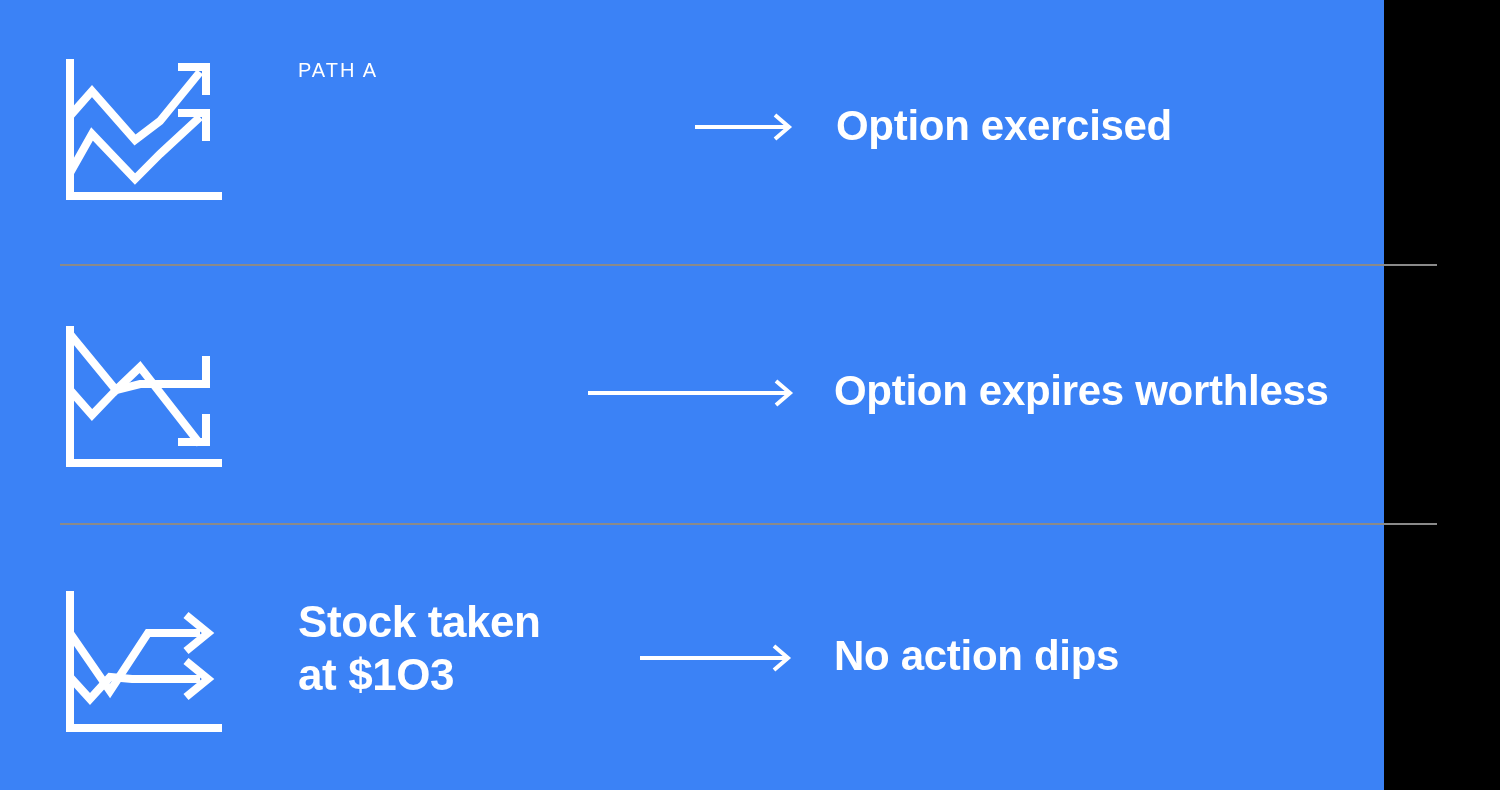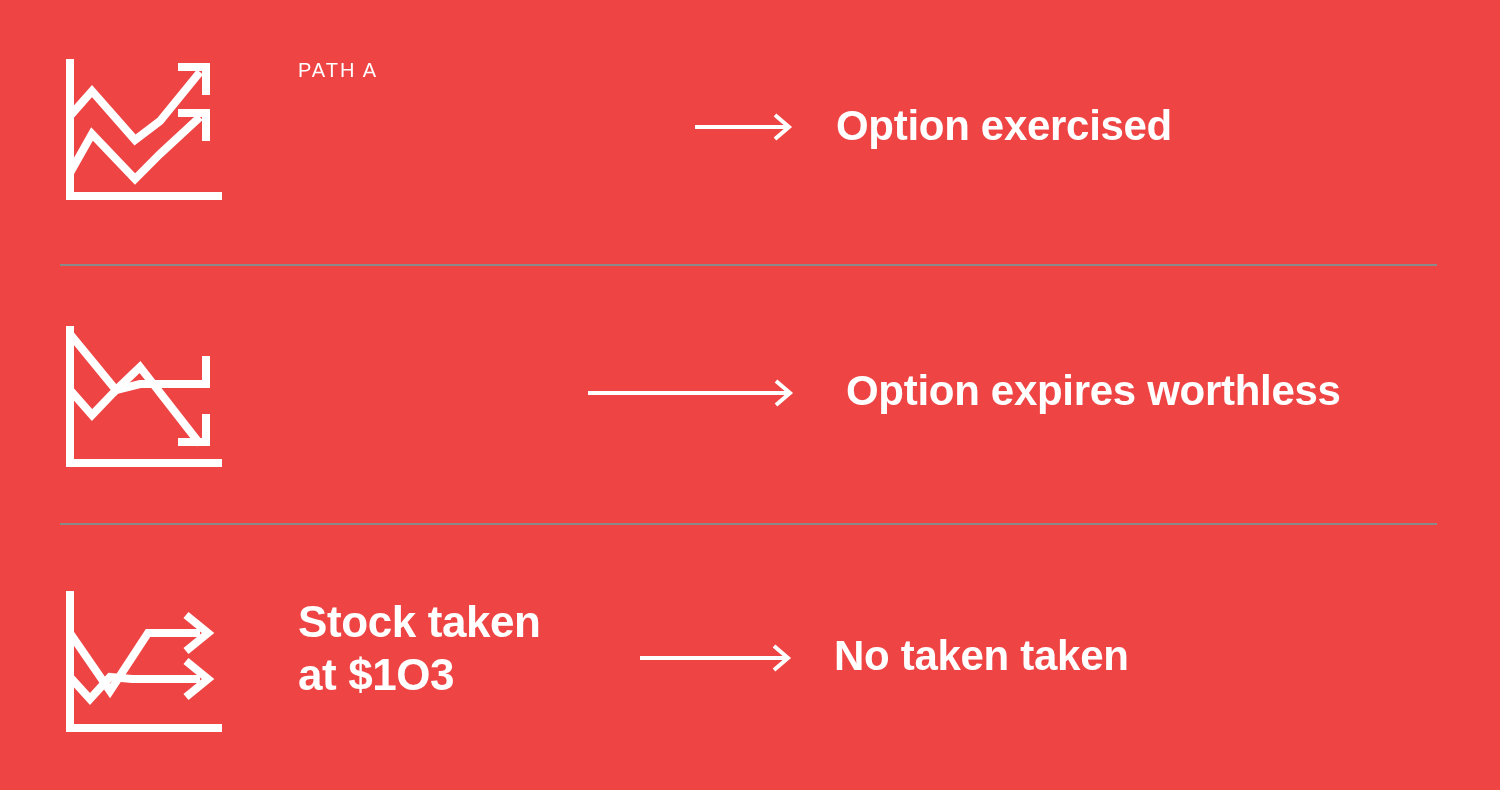--- a/index.html
+++ b/index.html
@@ -10,23 +10,23 @@
   body {
     width: 1500px;
     height: 790px;
     overflow: hidden;
     font-family: "Liberation Sans", sans-serif;
     -webkit-font-smoothing: antialiased;
   }
 
   #root {
     position: relative;
-    width: 1500px;
+    width: 1384px;
     height: 790px;
-    background: #ef4444;
+    background: #3b82f6;
   }
 
   .icon-cell {
     position: absolute;
     width: 170px;
     height: 155px;
   }
   .icon-cell svg { display: block; }
 
   .text-cell {
@@ -131,21 +131,21 @@
   </div>
 
 
   <svg class="arrow" style="left:586px; top:378px;" width="212" height="30" viewBox="0 0 212 30">
     <g fill="none" stroke="#ffffff" stroke-width="4" stroke-linecap="butt" stroke-linejoin="miter">
       <path d="M 2 15 L 204 15"></path>
       <path d="M 190 3 L 204 15 L 190 27"></path>
     </g>
   </svg>
 
-  <div class="outcome" style="left:834px; top:366px;margin-left:12px;">Option expires worthless</div>
+  <div class="outcome" style="left:834px; top:366px;">Option expires worthless</div>
 
   <div class="divider" style="top:523px;"></div>
 
   <div class="icon-cell" style="left:60px; top:587px;">
     <svg width="170" height="155" viewBox="0 0 170 155" aria-hidden="true">
       <g fill="none" stroke="#ffffff" stroke-width="8" stroke-linecap="butt" stroke-linejoin="miter">
 
         <path d="M 10 4 L 10 141 L 162 141"></path>
 
         <path d="M 10 46 L 50 104 L 88 46 L 140 46"></path>
@@ -165,15 +165,15 @@
 at $1O3</div>
   </div>
 
   <svg class="arrow" style="left:638px; top:643px;" width="158" height="30" viewBox="0 0 158 30">
     <g fill="none" stroke="#ffffff" stroke-width="4" stroke-linecap="butt" stroke-linejoin="miter">
       <path d="M 2 15 L 150 15"></path>
       <path d="M 136 3 L 150 15 L 136 27"></path>
     </g>
   </svg>
 
-  <div class="outcome" style="left:834px; top:631px;">No taken taken</div>
+  <div class="outcome" style="left:834px; top:631px;">No action dips</div>
 
 </div>
 
 </body></html>

